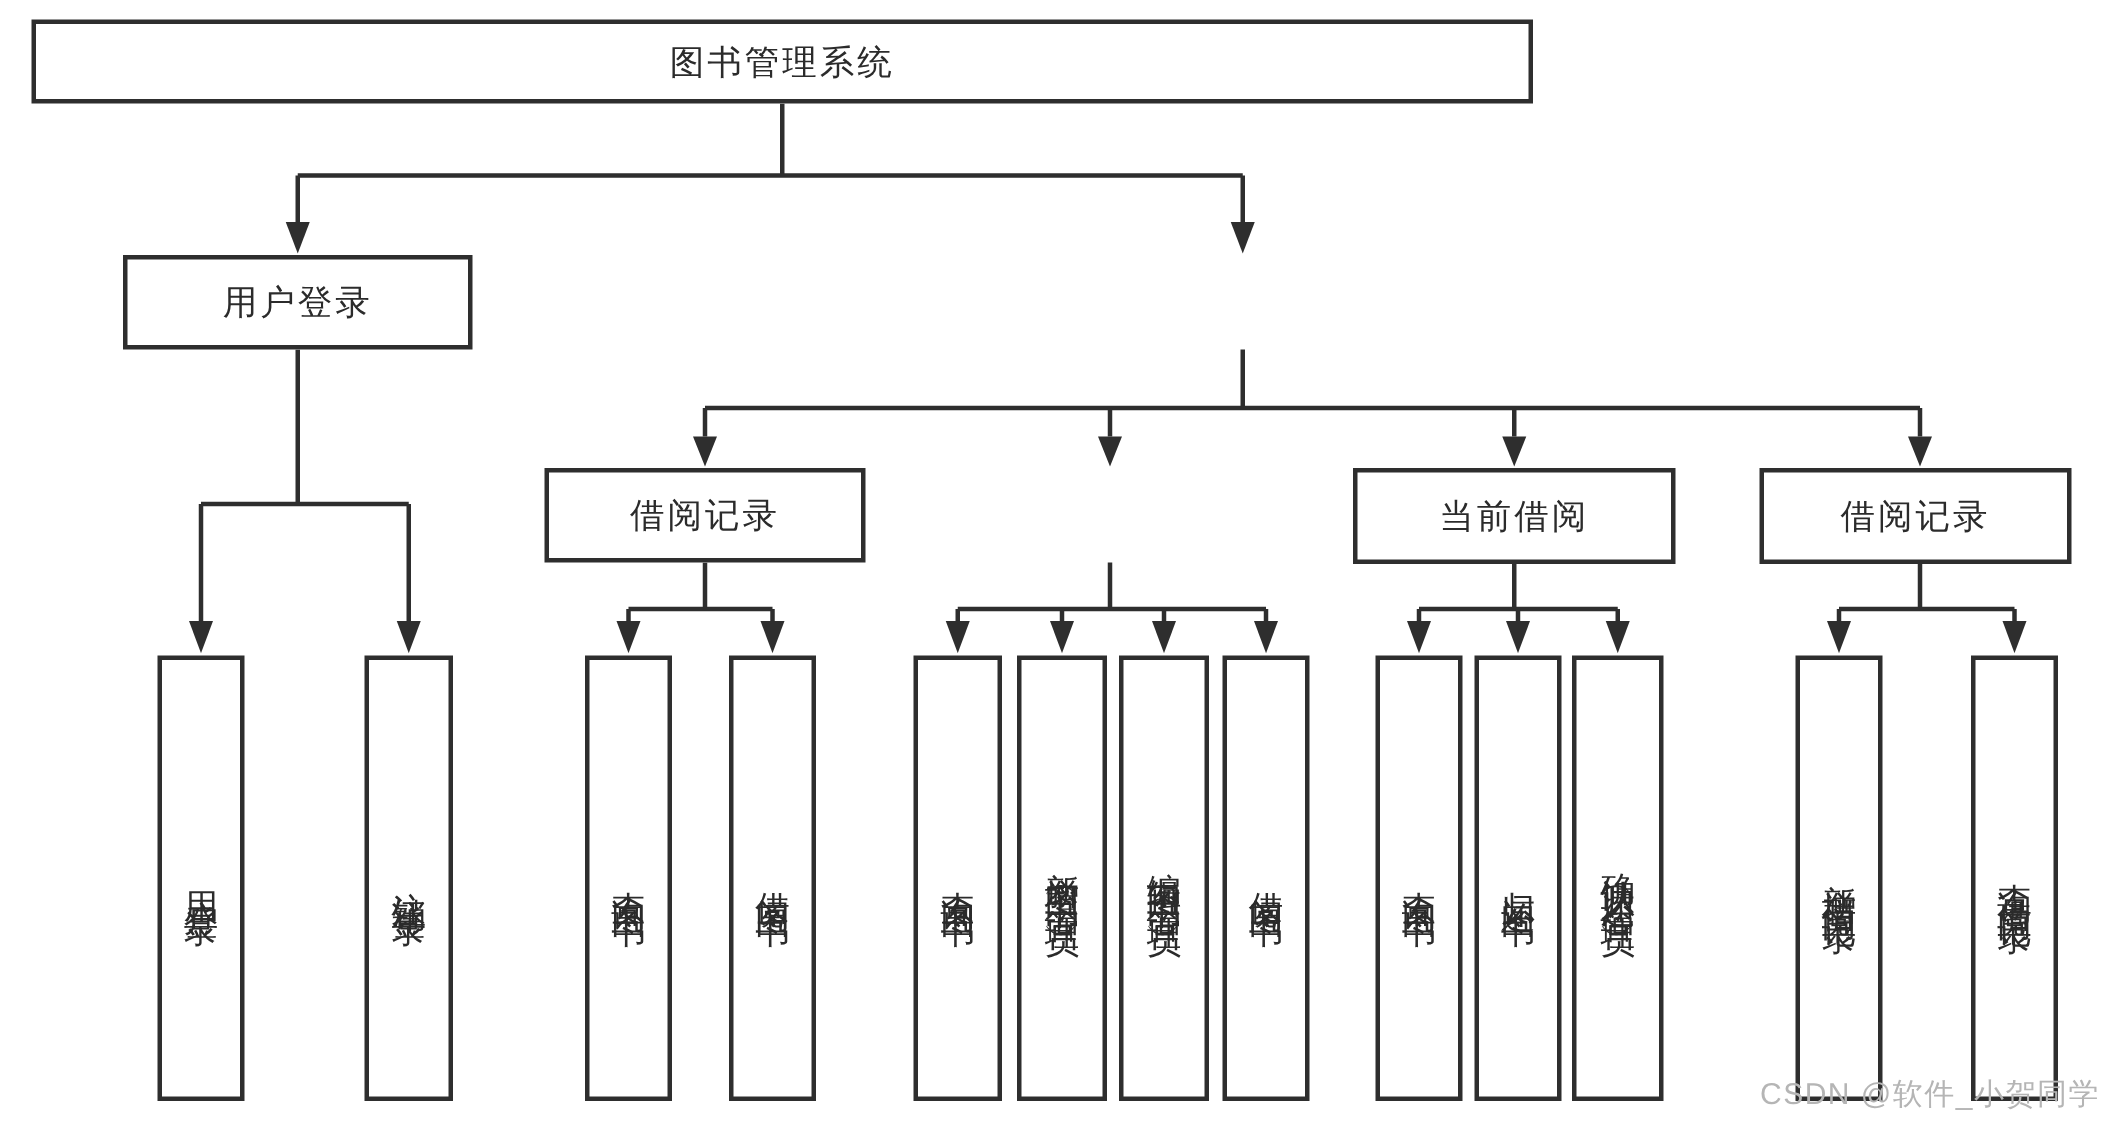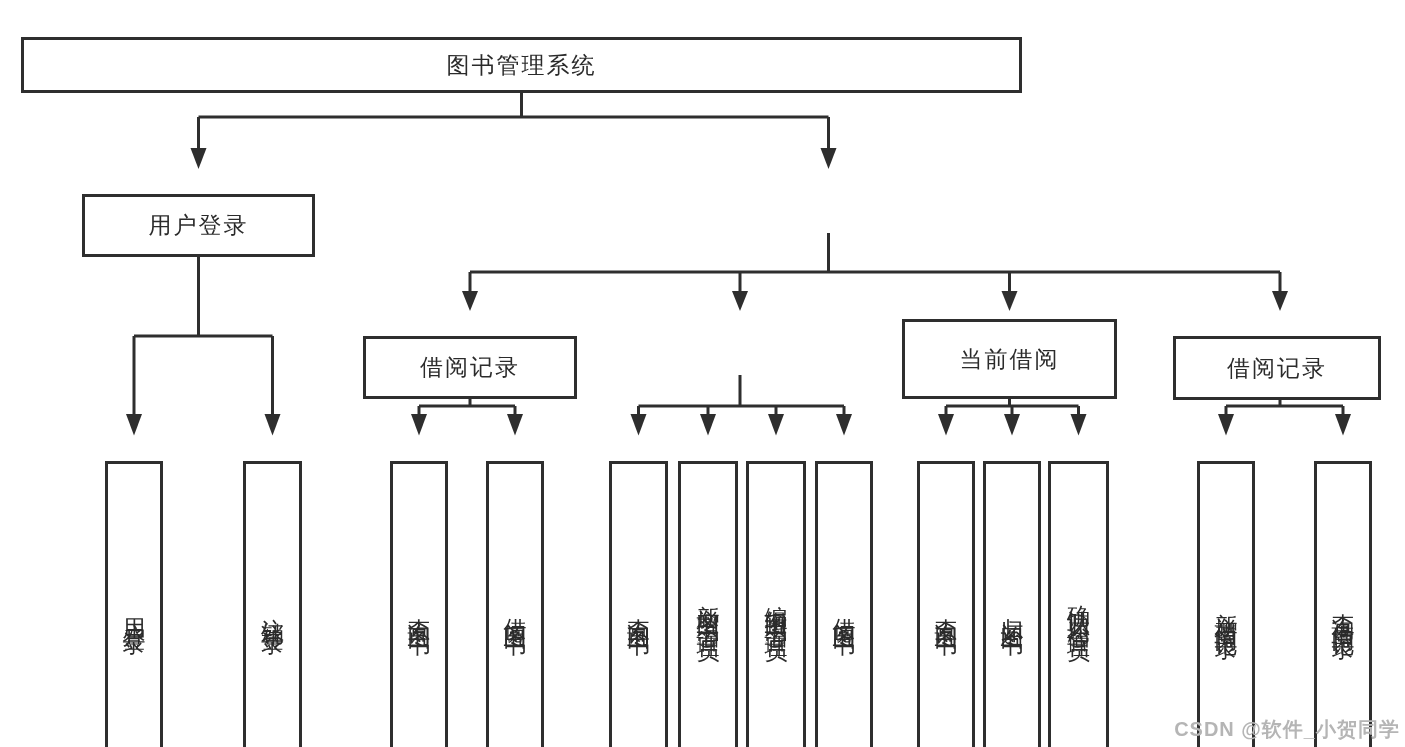--- a/index.html
+++ b/index.html
@@ -33,21 +33,20 @@
     stroke: none;
   }
   .node {
     position: absolute;
     box-sizing: border-box;
     background: #ffffff;
     border: 3px solid #2e2e2e;
     display: flex;
     align-items: center;
     justify-content: center;
-    margin-top: 24px;
   }
   .node .h-label {
     font-size: 23px;
     letter-spacing: 2px;
     color: #2b2b2b;
     white-space: nowrap;
   }
   .leaf {
     top: 437px;
     height: 297px;
@@ -62,21 +61,20 @@
   }
   .watermark {
     position: absolute;
     right: 5px;
     bottom: 4px;
     font-size: 20px;
     color: #b5b5b5;
     letter-spacing: 1px;
     z-index: 10;
     white-space: nowrap;
-    font-weight: bold;
   }
 </style>
 </head>
 <body>
 
 <div class="canvas">
 
   <svg class="edges-svg" viewBox="0 0 1405 747" xmlns="http://www.w3.org/2000/svg">
 
     <g>
@@ -150,21 +148,21 @@
     <span class="h-label">图书管理系统</span>
   </div>
 
   <div class="node" style="left:82px; top:170px; width:233px; height:63px;">
     <span class="h-label">用户登录</span>
   </div>
 
   <div class="node" style="left:363px; top:312px; width:214px; height:63px;">
     <span class="h-label">借阅记录</span>
   </div>
-  <div class="node" style="left:902px; top:295px; width:215px; height:80px;">
+  <div class="node" style="left:902px; top:312px; width:215px; height:64px;">
     <span class="h-label">当前借阅</span>
   </div>
   <div class="node" style="left:1173px; top:312px; width:208px; height:64px;">
     <span class="h-label">借阅记录</span>
   </div>
 
   <div class="node leaf" style="left:105px; width:58px;">
     <span class="v-label">用户登录</span>
   </div>
   <div class="node leaf" style="left:243px; width:59px;">

